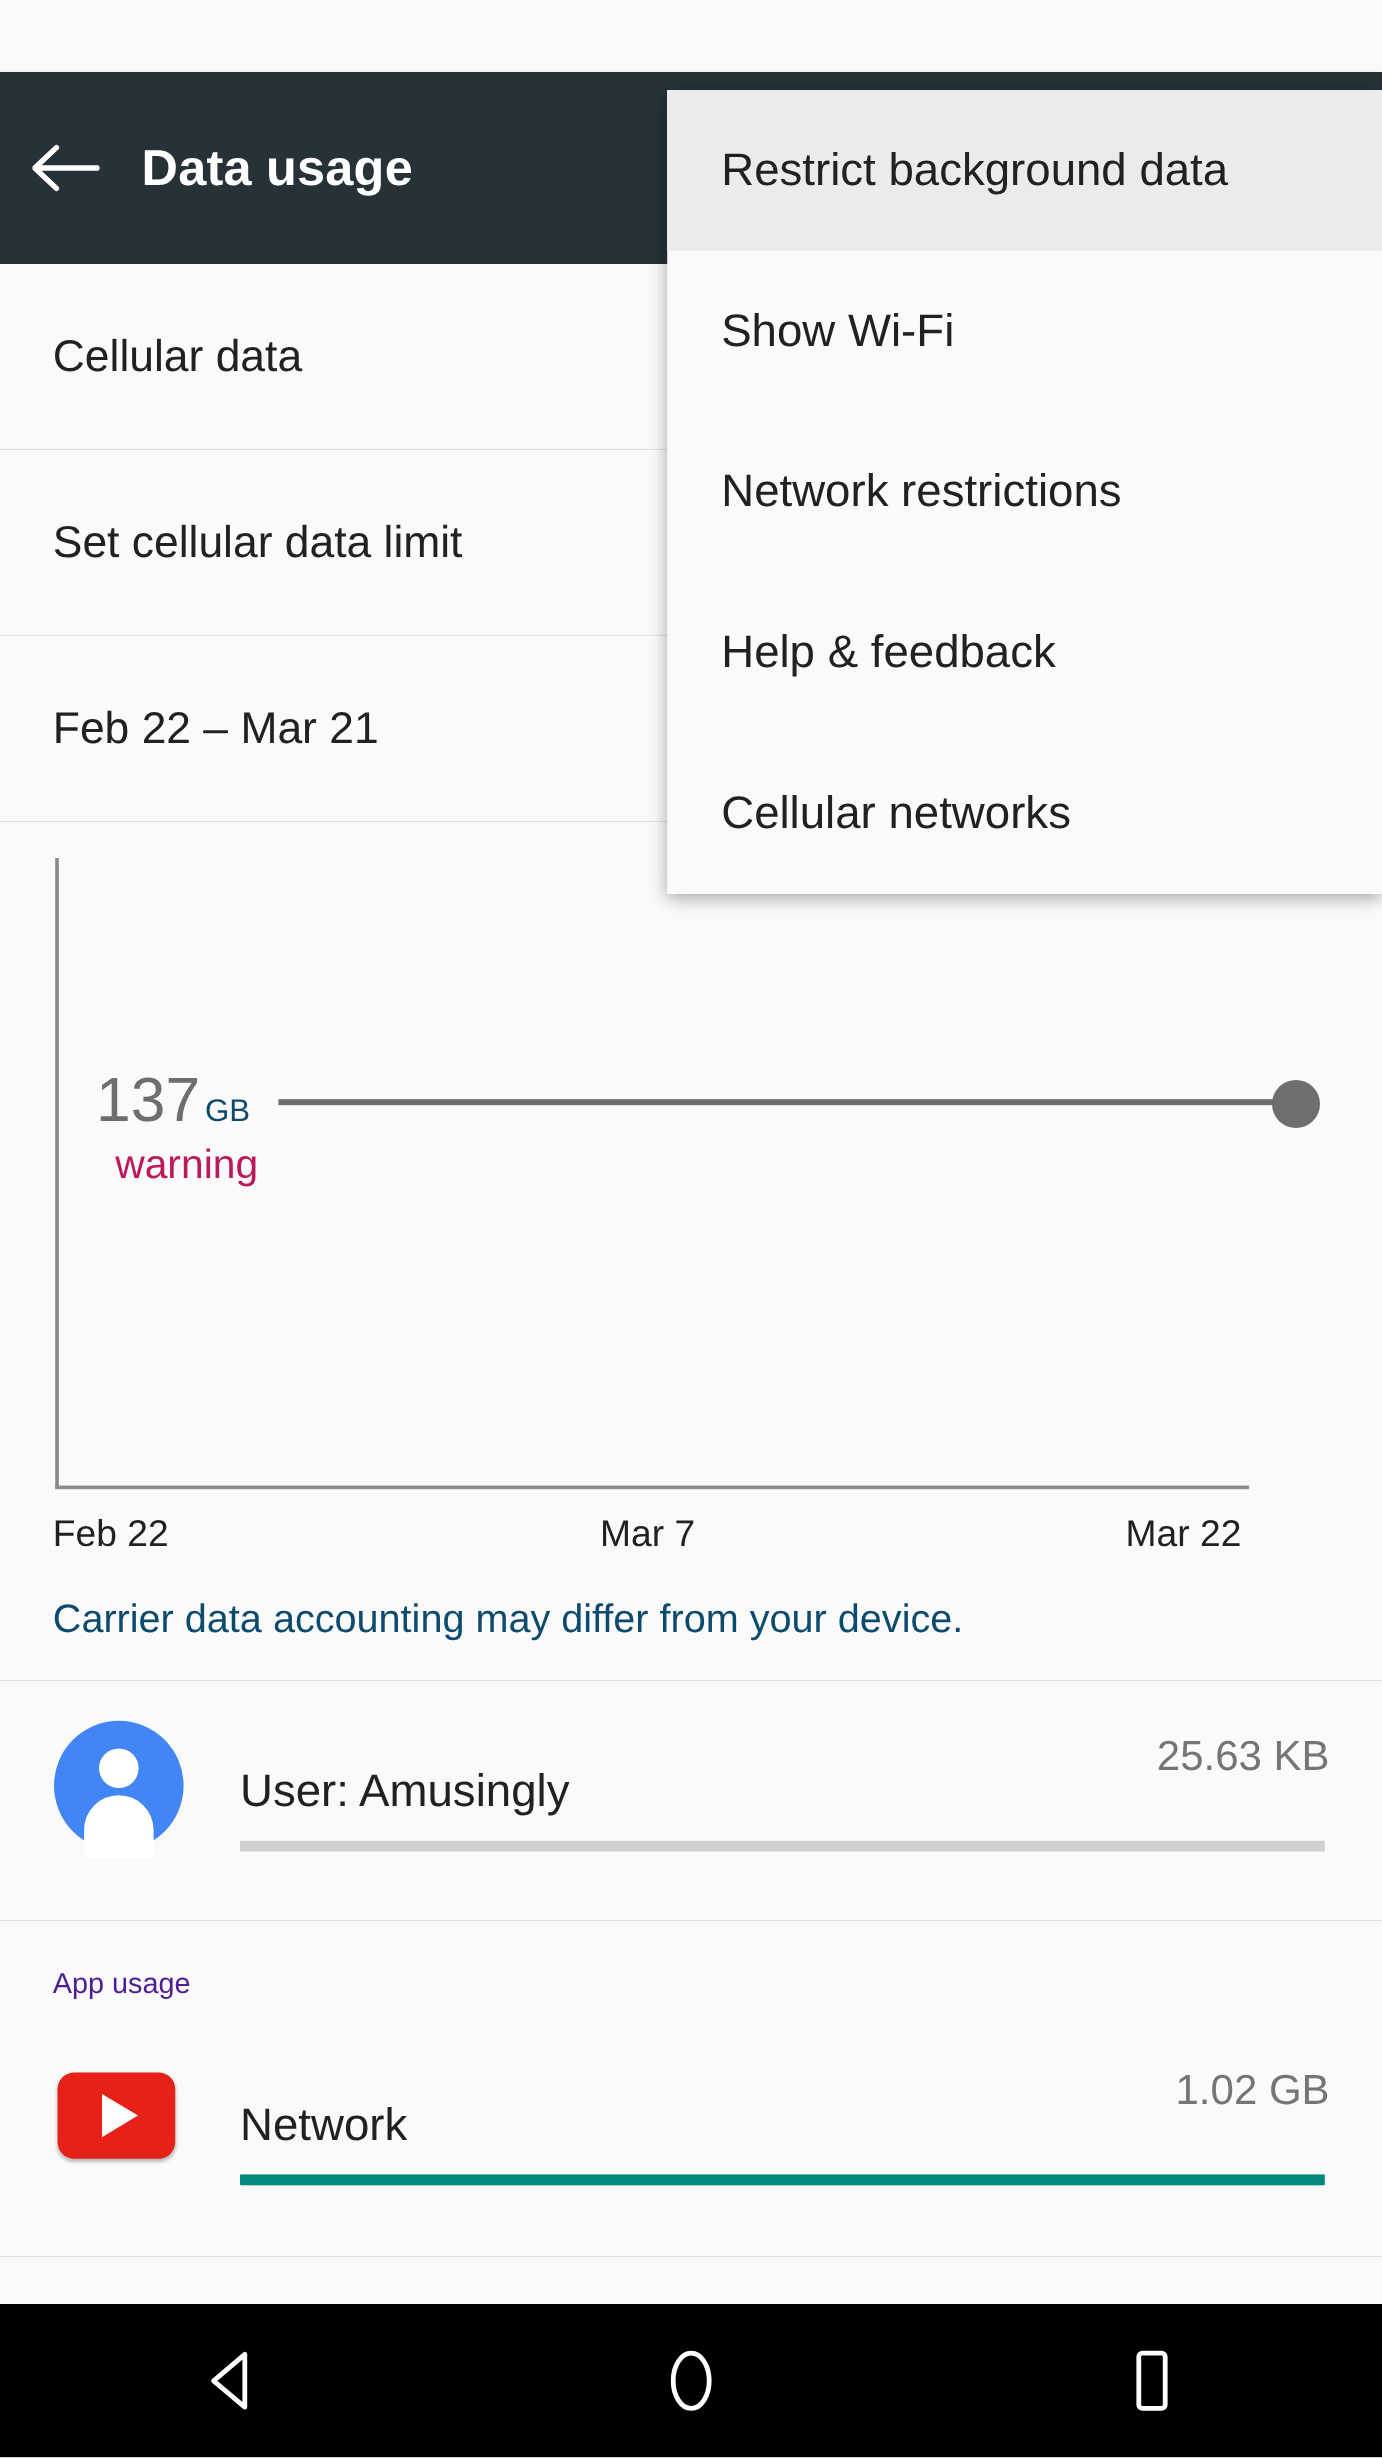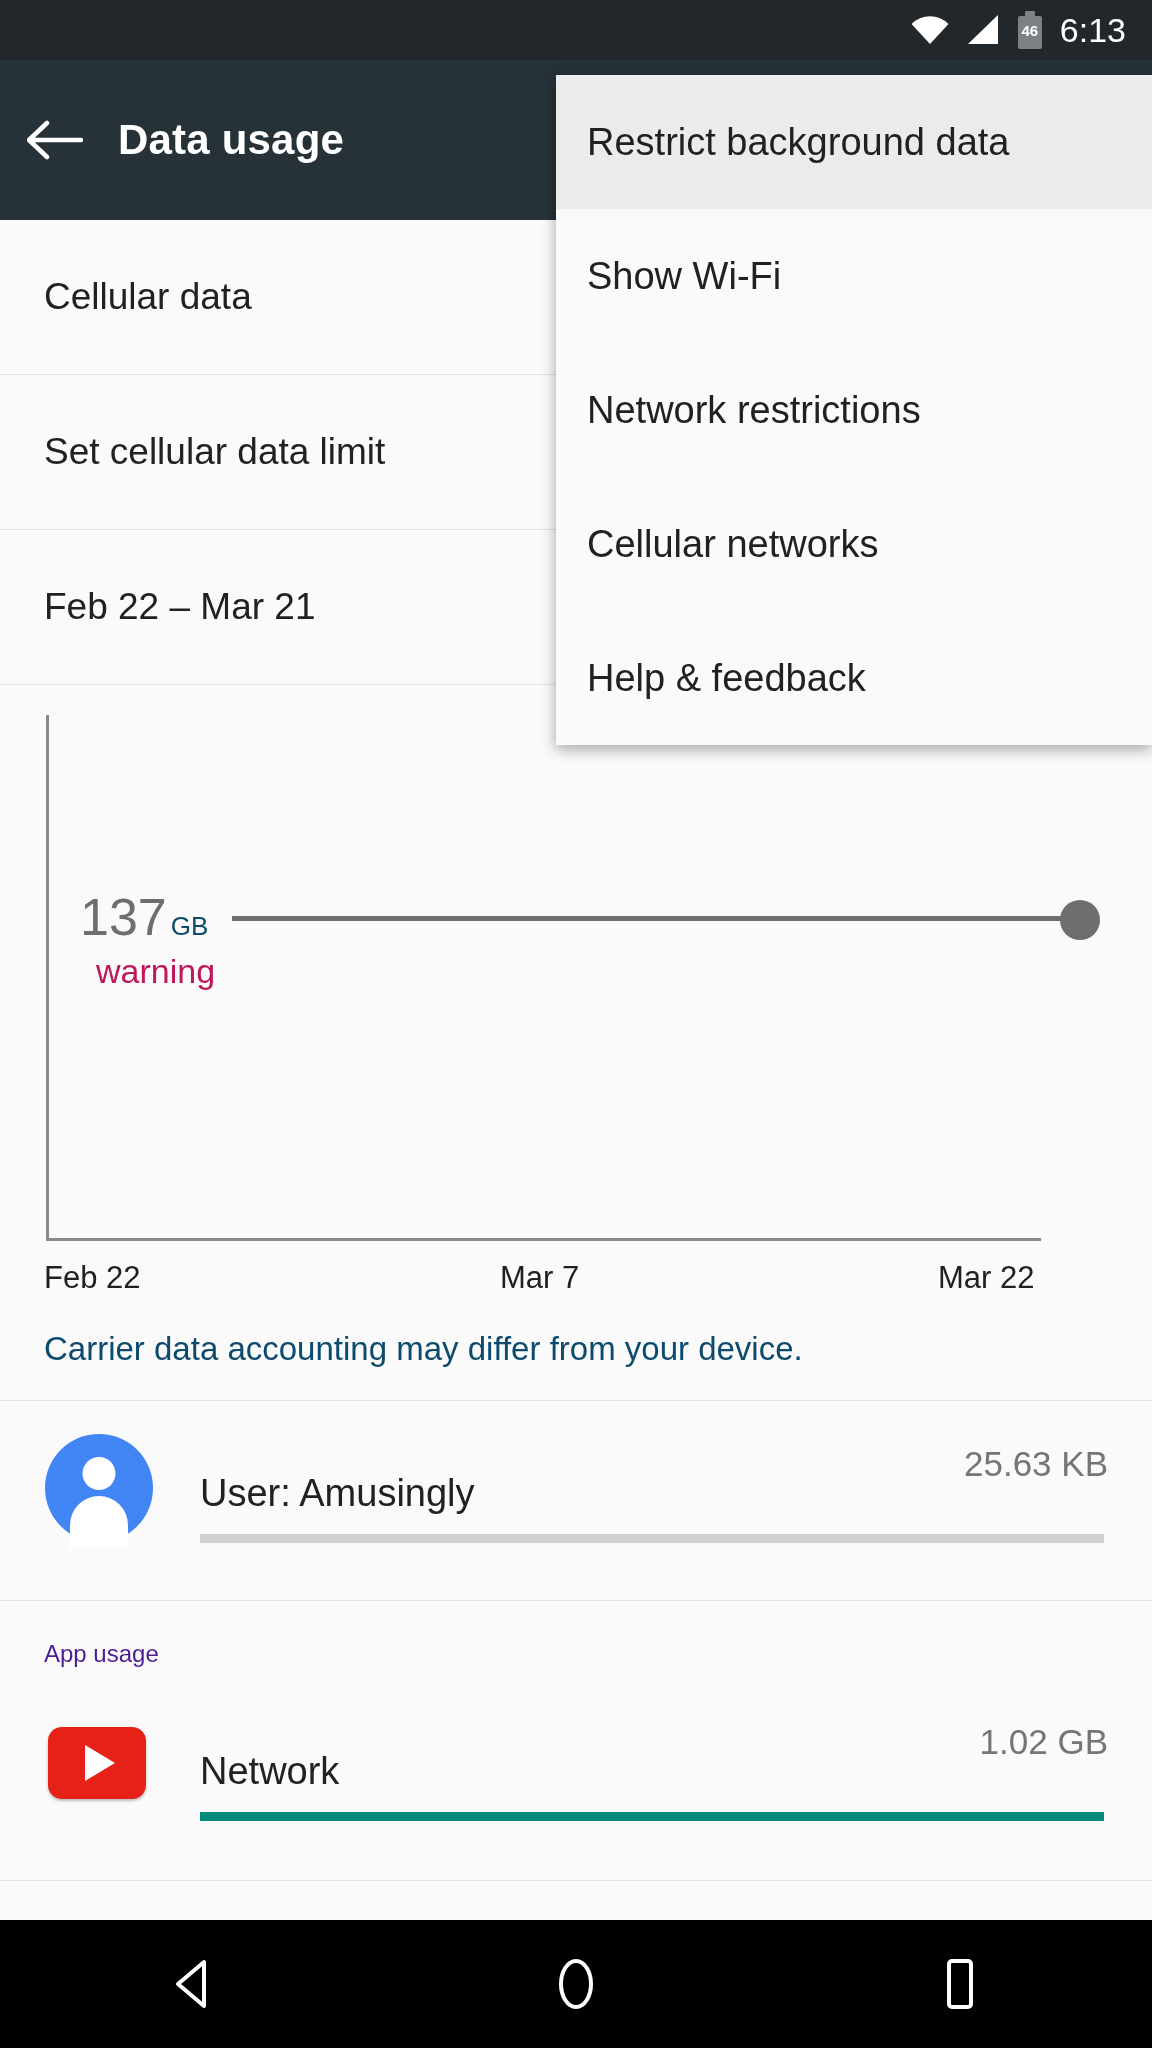--- a/index.html
+++ b/index.html
@@ -135,57 +135,37 @@
     margin-left:6px;
   }
 
   
   .menu {
     position:absolute; left:556px; top:75px; width:596px;
     background:#fafafa; box-shadow:0 4px 14px rgba(0,0,0,0.35);
     z-index:50;
   }
   .menu-item {
-    height:134px; display:flex; align-items:center; padding-left:31px;
+    height:134px; display:flex; align-items:center; padding-left:45px;
     font-size:38px; color:#212121; cursor:pointer;text-align:right;
   }
   .menu-item.first { background:#ebebeb; }
 
   
   .navbar {
     position:absolute; bottom:0; left:0; width:1152px; height:128px;
     background:#000000; display:flex; align-items:center; justify-content:space-around;
   }
   .nav-btn { width:180px; height:128px; display:flex; align-items:center; justify-content:center; cursor:pointer; }
 </style>
 </head>
 <body>
 
 <div id="screen">
 
-  <div class="statusbar">
-    <span class="sb-icon">
-      <svg class="wifi-svg" width="40" height="30" viewBox="0 0 40 30">
-        <path d="M20 29 L1.5 9 A26 26 0 0 1 38.5 9 Z" fill="#ffffff"></path>
-      </svg>
-    </span>
-    <span class="sb-icon">
-      <svg class="sig-svg" width="34" height="32" viewBox="0 0 34 32">
-        <path d="M32 1 L32 30 L2 30 Z" fill="#ffffff"></path>
-      </svg>
-    </span>
-    <span class="sb-icon">
-      <span class="bat-wrap">
-        <span class="bat-tip"></span>
-        <span class="bat-body"></span>
-        <span class="bat-num">46</span>
-      </span>
-    </span>
-    <span class="sb-time">6:13</span>
-  </div>
 
   <div class="toolbar">
     <div class="back-btn">
       <svg width="56" height="40" viewBox="0 0 56 40">
         <path d="M2 20 L54 20 M2 20 L20 3 M2 20 L20 37" stroke="#ffffff" stroke-width="4.5" fill="none" stroke-linecap="round" stroke-linejoin="round"></path>
       </svg>
     </div>
     <div class="toolbar-title">Data usage</div>
   </div>
 
@@ -256,24 +236,24 @@
     <div class="menu-item first">
       <span>Restrict background data</span>
     </div>
     <div class="menu-item">
       <span>Show Wi-Fi</span>
     </div>
     <div class="menu-item">
       <span>Network restrictions</span>
     </div>
     <div class="menu-item">
+      <span>Help &amp; feedback</span>
+    </div>
+    <div class="menu-item">
       <span>Cellular networks</span>
-    </div>
-    <div class="menu-item">
-      <span>Help &amp; feedback</span>
     </div>
   </div>
 
   <div class="navbar">
     <div class="nav-btn">
       <svg width="44" height="52" viewBox="0 0 44 52">
         <path d="M34 4 L34 48 L8 26 Z" fill="none" stroke="#ffffff" stroke-width="4" stroke-linejoin="round"></path>
       </svg>
     </div>
     <div class="nav-btn">

